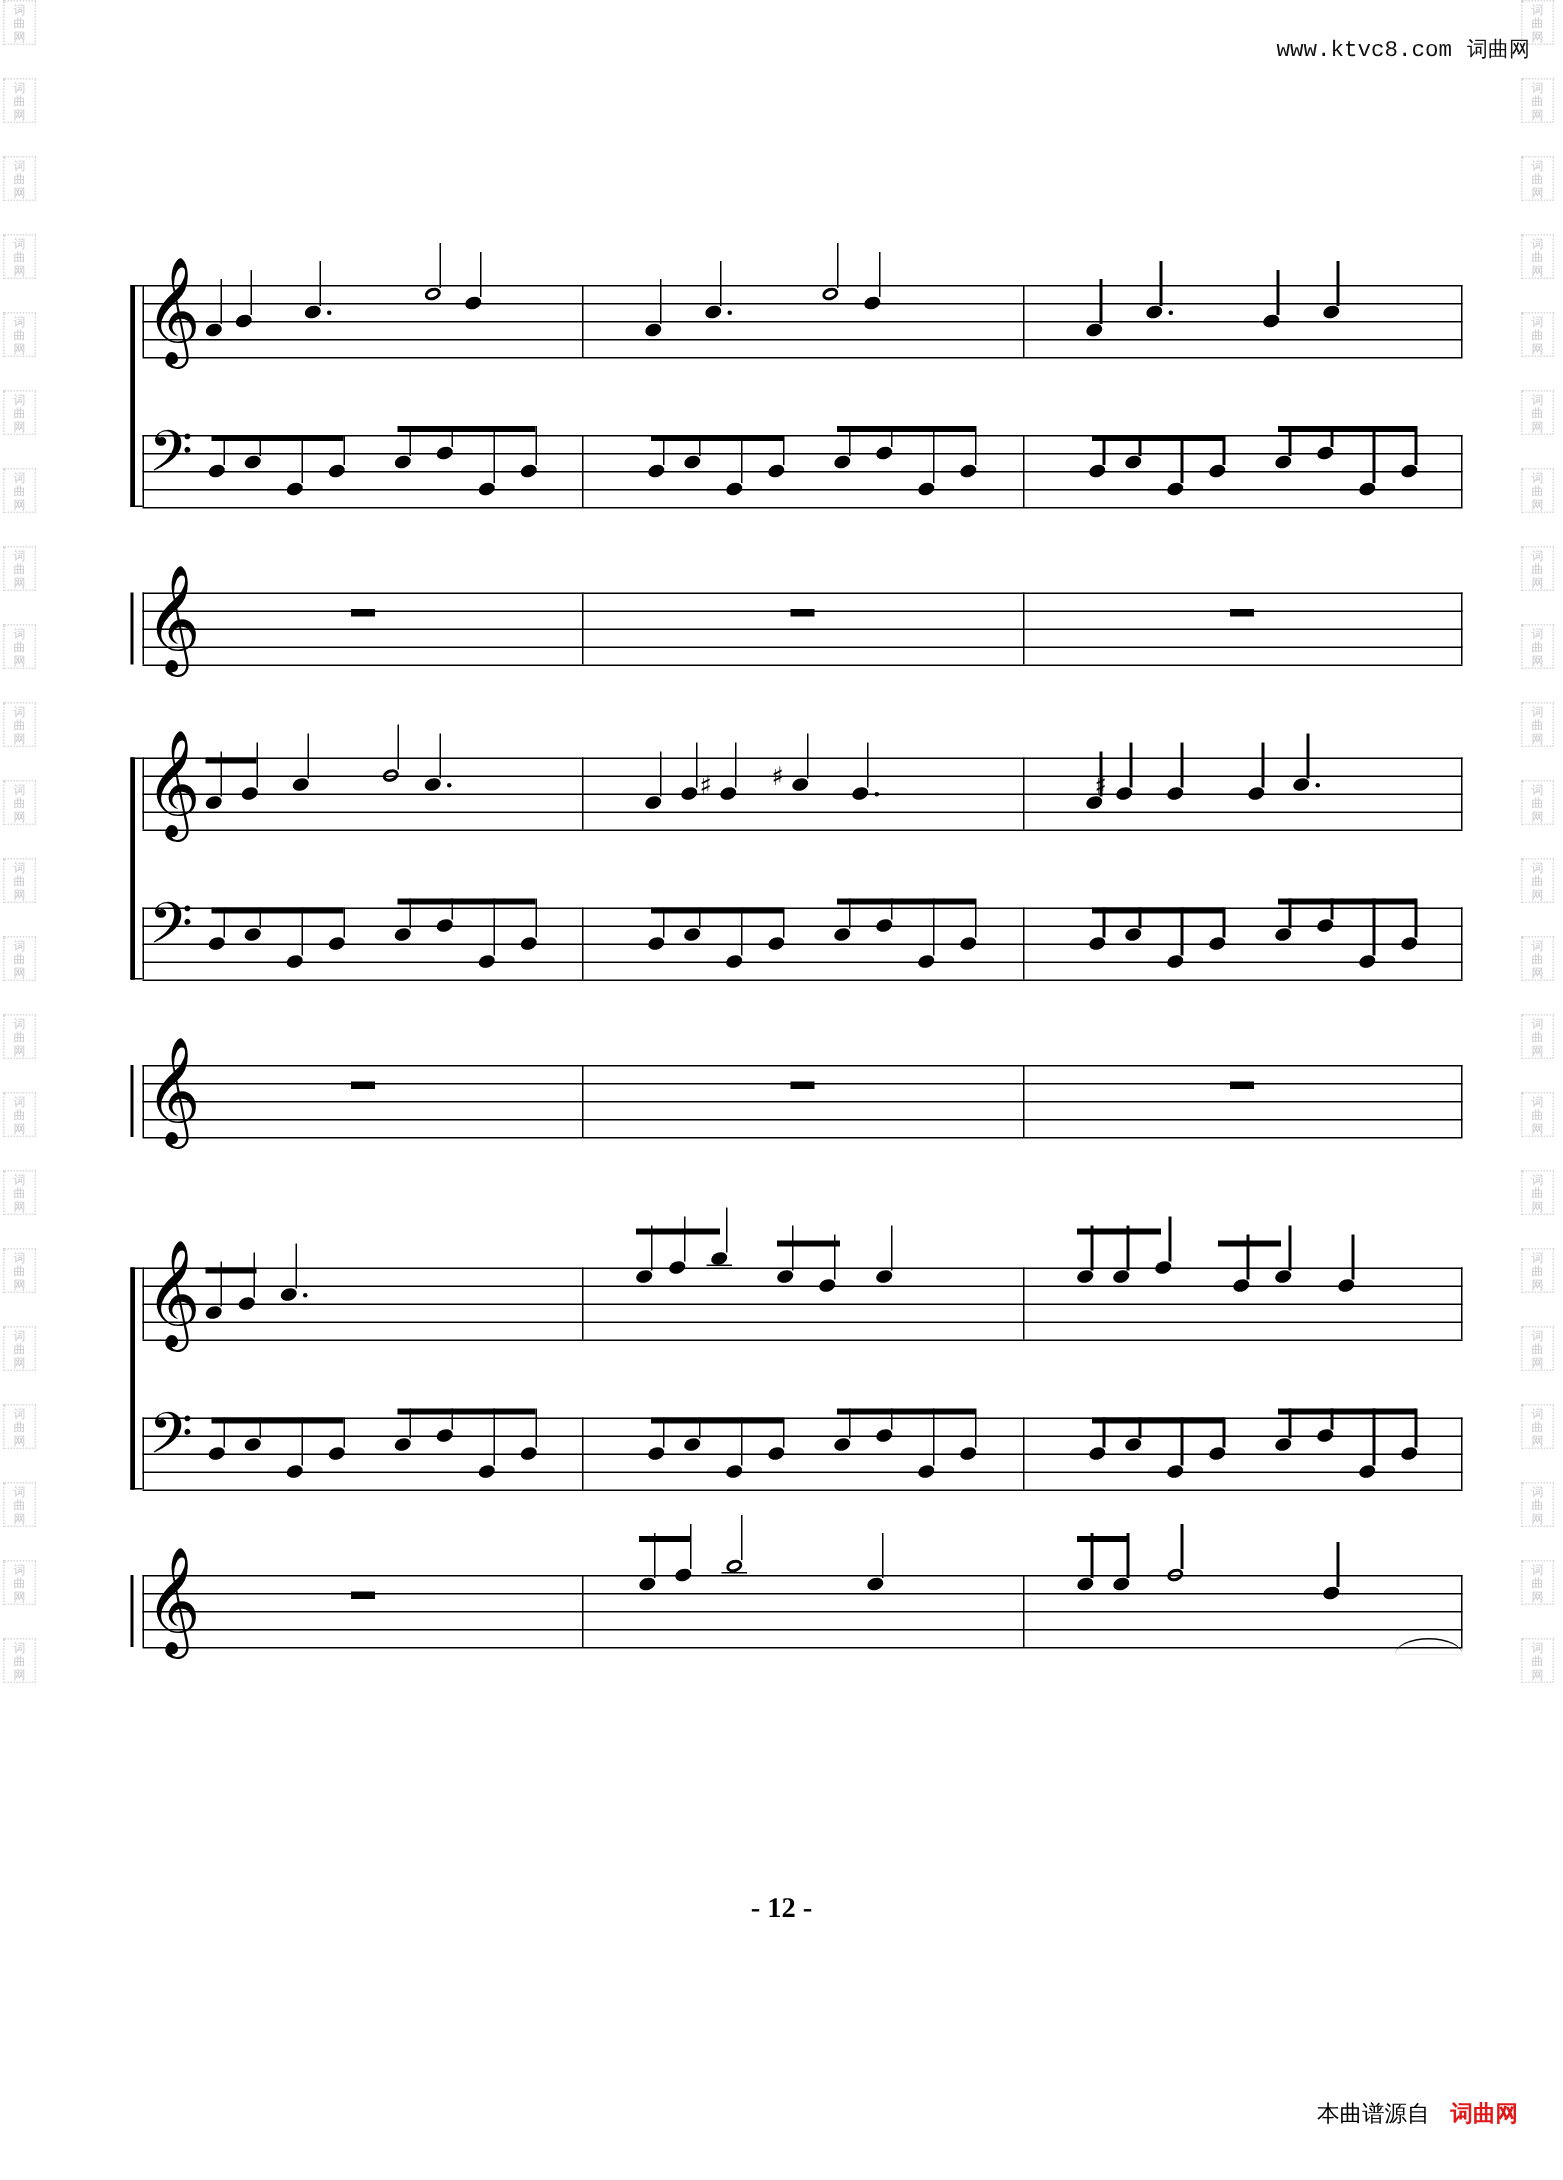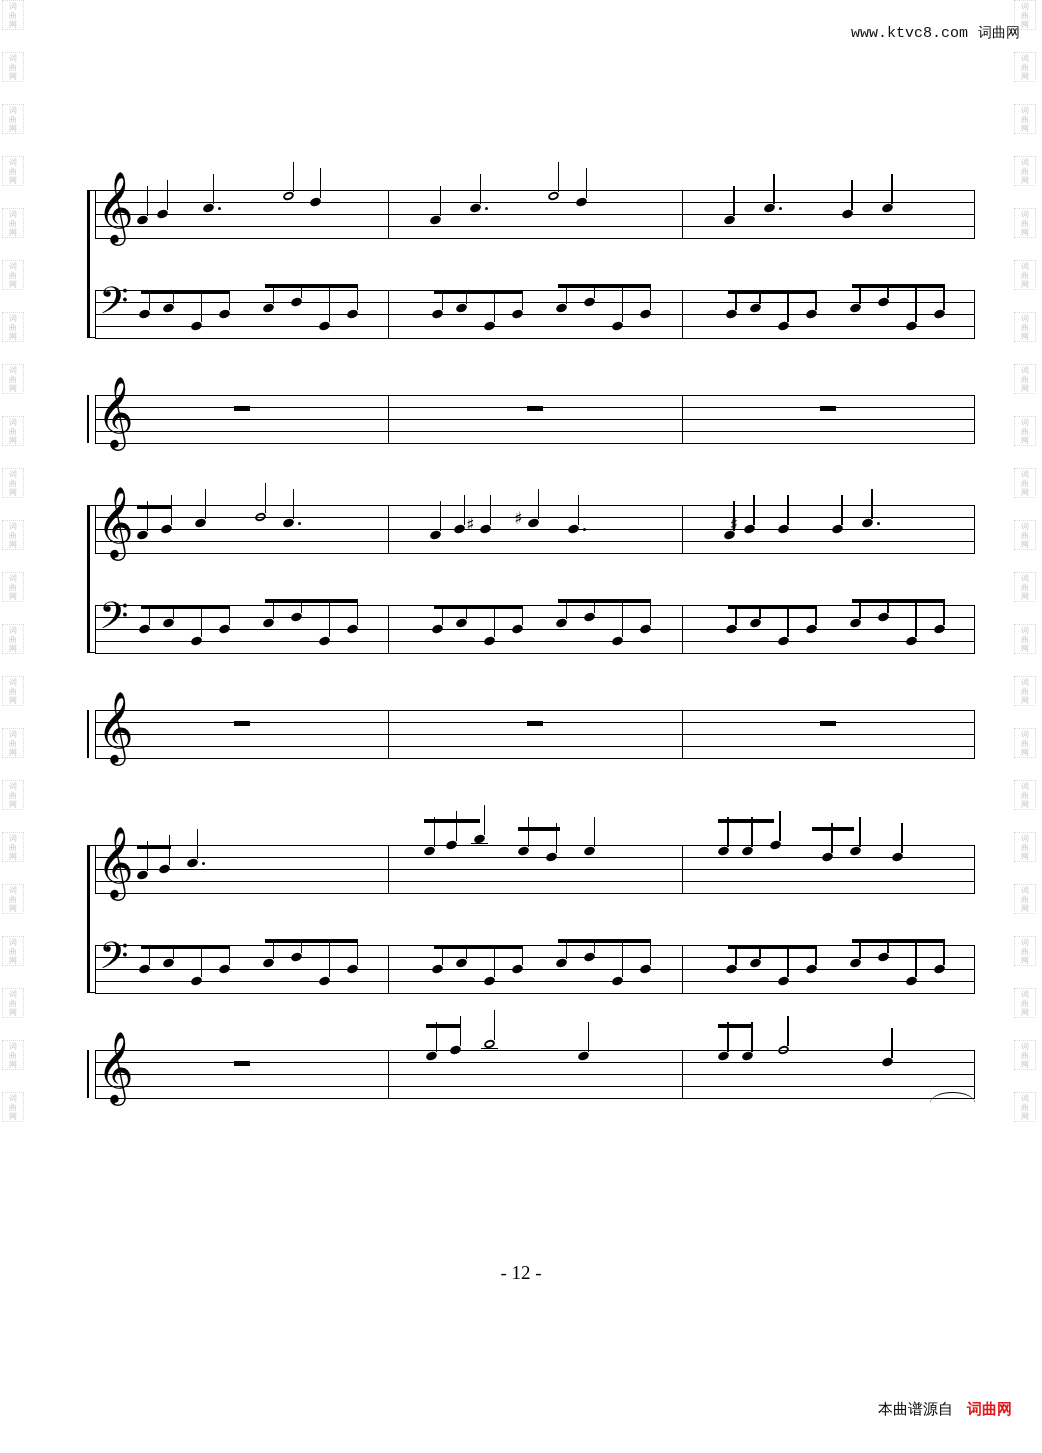--- a/index.html
+++ b/index.html
@@ -180,20 +180,21 @@
   
   .page-number {
     position: absolute;
     left: 0;
     width: 1042px;
     top: 1262px;
     text-align: center;
     font-family: "Liberation Serif", serif;
     font-size: 19px;
     color: #000;
+    font-weight: bold;
   }
   .footer-credit {
     position: absolute;
     right: 30px;
     bottom: 34px;
     font-family: "DejaVu Sans", sans-serif;
     font-size: 15px;
     color: #000;
     white-space: nowrap;
   }

